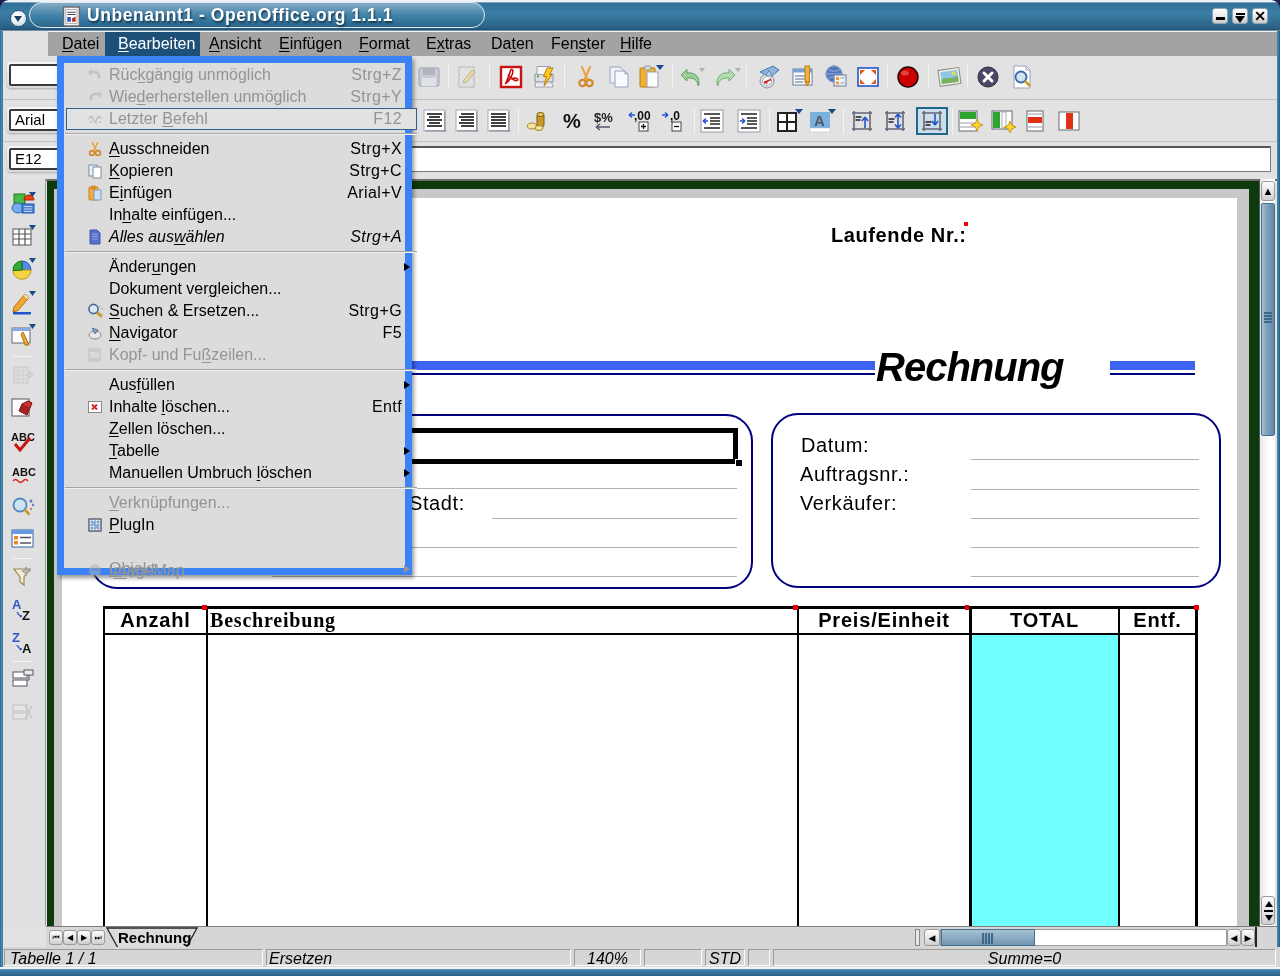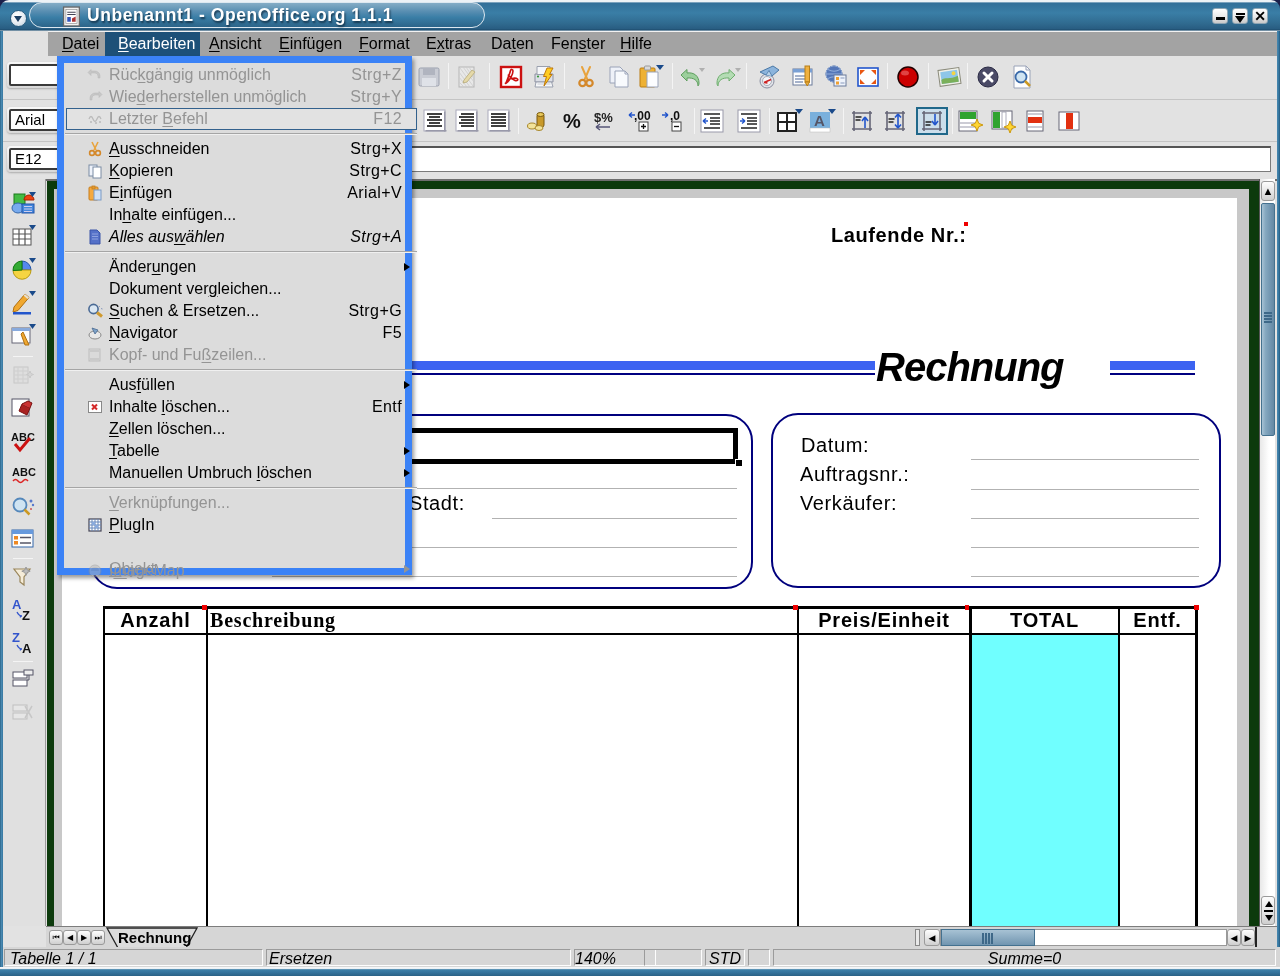--- a/index.html
+++ b/index.html
@@ -210,21 +210,21 @@
   <div class="ab" style="left:895px;top:2px;width:94px;height:17px;border:1px solid #44718f;background:linear-gradient(180deg,#a7c2d4,#7195b0);">
       <div style="position:absolute;left:40px;top:3px;width:1.5px;height:11px;background:#3e6888;box-shadow:3px 0 0 #3e6888,6px 0 0 #3e6888,9px 0 0 #3e6888;"></div>
     </div>
   <div class="ab sbbtn" style="left:1181px;top:2px;width:14px;height:17px;font-size:9px;line-height:16px;">◀</div>
   <div class="ab sbbtn" style="left:1195px;top:2px;width:14px;height:17px;font-size:9px;line-height:16px;">▶</div>
   <div class="ab" style="left:1209px;top:0px;width:2px;height:21px;background:#222;"></div>
 </div>
 <div class="ab" id="statusbar">
   <div class="ab sfield" style="left:4px;width:259px;padding-left:5px;">Tabelle 1 / 1</div>
   <div class="ab sfield" style="left:266px;width:305px;padding-left:2px;">Ersetzen</div>
-  <div class="ab sfield" style="left:574px;width:82px;text-align:left;">140%</div>
+  <div class="ab sfield" style="left:574px;width:67px;text-align:center;">140%</div>
   <div class="ab sfield" style="left:644px;width:58px;"></div>
   <div class="ab sfield" style="left:705px;width:40px;text-align:center;">STD</div>
   <div class="ab sfield" style="left:748px;width:22px;"></div>
   <div class="ab sfield" style="left:773px;width:503px;text-align:center;">Summe=0</div>
 </div>
 <div class="ab" id="botborder"></div>
 
 <div class="ab" style="left:0;top:0;z-index:10;">
     <div class="ab" style="left:416px;top:64px;width:26px;height:26px;"><svg width="26" height="26" viewBox="0 0 26 26">
         <rect x="3" y="4" width="20" height="18" rx="1.5" fill="#c9ccd4" stroke="#9aa0ae"></rect>

